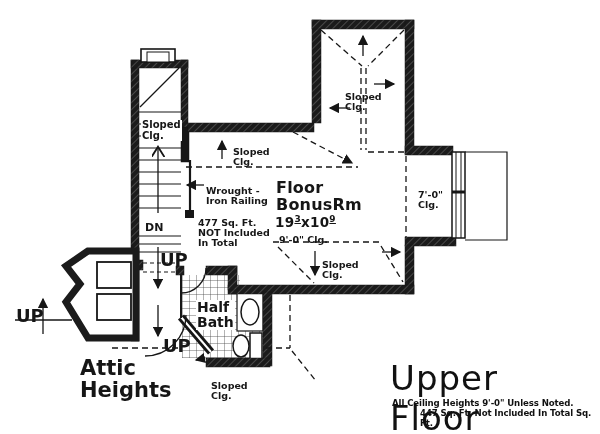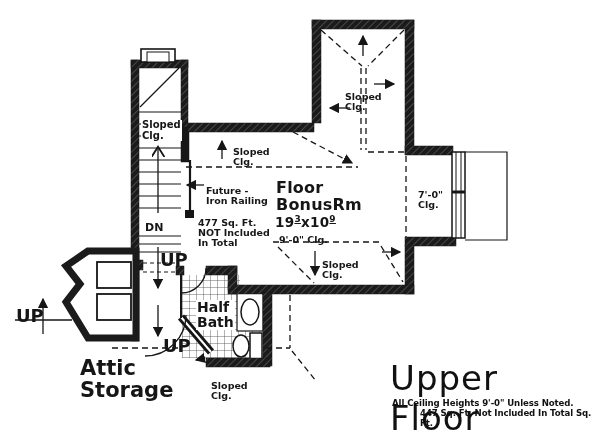--- a/index.html
+++ b/index.html
@@ -180,21 +180,21 @@
   <div class="lbl sz12" style="left:145px;top:213px;">
     <div>DN</div>
   </div>
 
   <div class="lbl sz9" style="left:233px;top:138px;">
     <div>Sloped</div>
       <div>Clg.</div>
   </div>
 
   <div class="lbl sz9" style="left:206px;top:177px;">
-    <div>Future -</div>
+    <div>Wrought -</div>
       <div>Iron Railing</div>
   </div>
 
   <div class="lbl sz9" style="left:198px;top:209px;">
     <div>477 Sq. Ft.</div>
     <div>NOT Included</div>
     <div>In Total</div>
   </div>
 
   <div class="lbl room-name" style="left:276px;top:171px;">
@@ -237,21 +237,21 @@
     <div>UP</div>
   </div>
 
   <div class="lbl whitebg" style="left:196px;top:291px;font-size:14px;">
     <div>Half</div>
       <div>Bath</div>
   </div>
 
   <div class="lbl" style="left:80px;top:348px;font-size:21px;">
     <div>Attic</div>
-      <div>Storage</div>
+      <div>Heights</div>
   </div>
 
   <div class="lbl sz9" style="left:211px;top:372px;">
     <div>Sloped</div>
       <div>Clg.</div>
   </div>
 
   <div class="title" style="left:390px;top:358px;">Upper Floor</div>
   <div class="note" style="left:392px;top:398px;">All Ceiling Heights 9'-0" Unless Noted.</div>
   <div class="note" style="left:392px;top:408px;margin-left:28px;">447 Sq. Ft. Not Included In Total Sq. Ft.</div>

